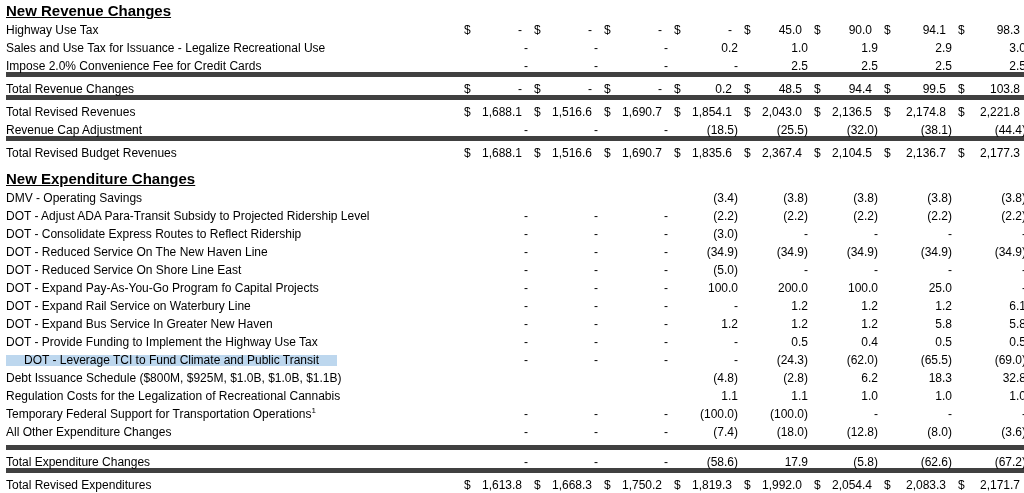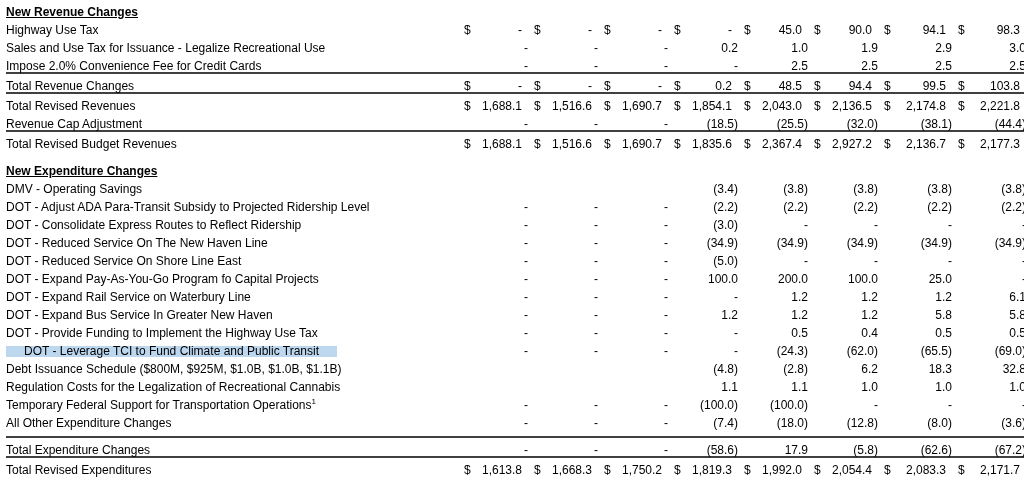--- a/index.html
+++ b/index.html
@@ -58,31 +58,31 @@
     padding-left: 6px;
   }
   .numwrap {
     display: block;
     padding-right: 6px;
   }
   .bold { font-weight: normal; }
   .uline-head {
     font-weight: bold;
     text-decoration: underline;
-    font-size: 12px;
+    font-size: 15px;
   }
   .highlight {
     background: #bdd7ee;
     display: inline-block;
     padding: 0 18px;
   }
   tr.spacer td { height: 9px; }
   tr.spacer-sm td { height: 7px; }
   tr.topline td {
-    border-top: 2px solid #404040;
+    border-top: 5px solid #404040;
   }
   .sup {
     font-size: 8px;
     vertical-align: super;
   }
 </style>
 </head>
 <body>
 
 <div class="sheet">
@@ -265,21 +265,21 @@
           <td class="cur">
             <span class="dollar">$</span>
             <span class="numwrap">1,835.6</span>
           </td>
           <td class="cur">
             <span class="dollar">$</span>
             <span class="numwrap">2,367.4</span>
           </td>
           <td class="cur">
             <span class="dollar">$</span>
-            <span class="numwrap">2,927.2</span>
+            <span class="numwrap">2,104.5</span>
           </td>
           <td class="cur">
             <span class="dollar">$</span>
             <span class="numwrap">2,136.7</span>
           </td>
           <td class="cur">
             <span class="dollar">$</span>
             <span class="numwrap">2,177.3</span>
           </td>
         </tr>

